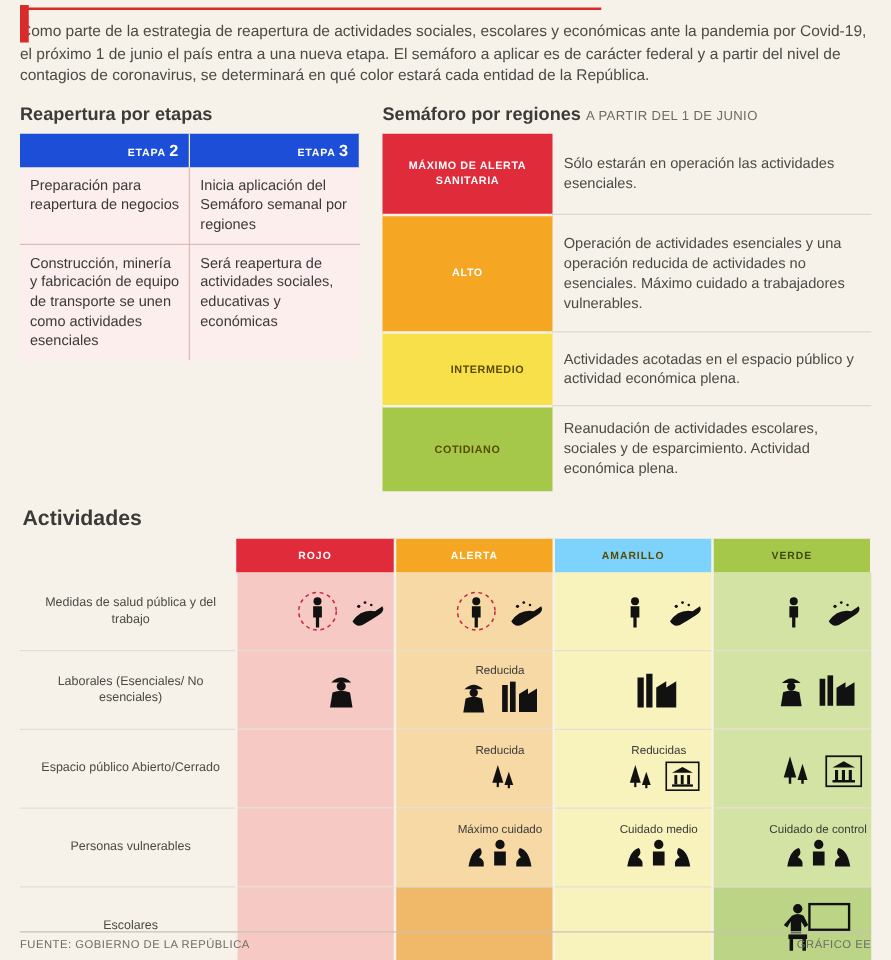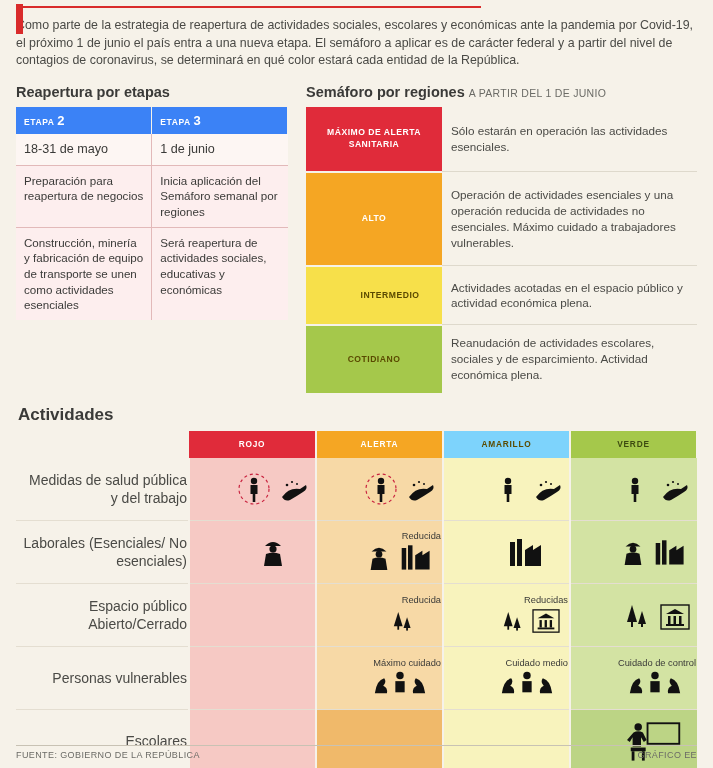--- a/index.html
+++ b/index.html
@@ -26,21 +26,21 @@
   .cols{display:flex;gap:18px;align-items:flex-start;}
   .col-left{width:272px;}
   .col-right{flex:1;}
 
   .sec-title{font-size:14.5px;font-weight:bold;color:#3a3a38;margin:0 0 7px 0;}
   .sec-title .sub{font-size:10.5px;font-weight:normal;color:#6b6b66;letter-spacing:.3px;}
 
   
   .etapas{width:100%;border-collapse:collapse;table-layout:fixed;}
   .etapas th{
-    background:#3b82f6;color:#fff;text-align:left;
+    background:#1d4ed8;color:#fff;text-align:right;
     font-size:8.5px;font-weight:bold;letter-spacing:.6px;
     padding:6px 8px;border-right:1px solid #f6f2e9;
   }
   .etapas th span.num{font-size:13px;}
   .etapas td{
     font-size:11.6px;line-height:1.35;padding:7px 8px;vertical-align:top;
     border-bottom:1px solid #e2b9b9;border-right:1px solid #e2b9b9;
     background:#fdeeee;
   }
   .etapas td:last-child{border-right:none;}
@@ -69,25 +69,25 @@
   .act th{
     color:#fff;font-size:8.3px;font-weight:bold;letter-spacing:.8px;
     height:25px;border-right:2px solid #f6f2e9;
   }
   .act th.blank{background:transparent;border-right:none;}
   .act td{
     border-bottom:1px solid #e4ded1;
     border-right:2px solid #f6f2e9;
     vertical-align:middle;
     height:60px;
-    text-align:right;
+    text-align:center;
     padding-left:42px;
   }
   .act td.rowlabel{
-    text-align:right;font-size:14px;line-height:1.3;color:#4a4a46;
+    text-align:center;font-size:10px;line-height:1.3;color:#4a4a46;
     padding-left:6px;background:transparent;border-right:2px solid #f6f2e9;
   }
   .act td:last-child{border-right:none;}
   .cell-note{font-size:9.3px;color:#3a3a38;display:block;margin-bottom:1px;}
   .icons{display:flex;justify-content:center;align-items:flex-end;gap:7px;}
   .icons svg{display:block;}
 
   
   .footer{
     position:absolute;left:16px;right:16px;bottom:8px;
@@ -115,24 +115,20 @@
         <tbody>
             <tr>
           <th>
             <span>ETAPA</span>
             <span class="num">2</span>
           </th>
           <th>
             <span>ETAPA</span>
             <span class="num">3</span>
           </th>
-        </tr>
-        <tr class="dates">
-          <td>18-31 de mayo</td>
-          <td>1 de junio</td>
         </tr>
         <tr>
           <td>Preparación para reapertura de negocios</td>
           <td>Inicia aplicación del Semáforo semanal por regiones</td>
         </tr>
         <tr>
           <td>Construcción, minería y fabricación de equipo de transporte se unen como actividades esenciales</td>
           <td>Será reapertura de actividades sociales, educativas y económicas</td>
         </tr>
       </tbody>

